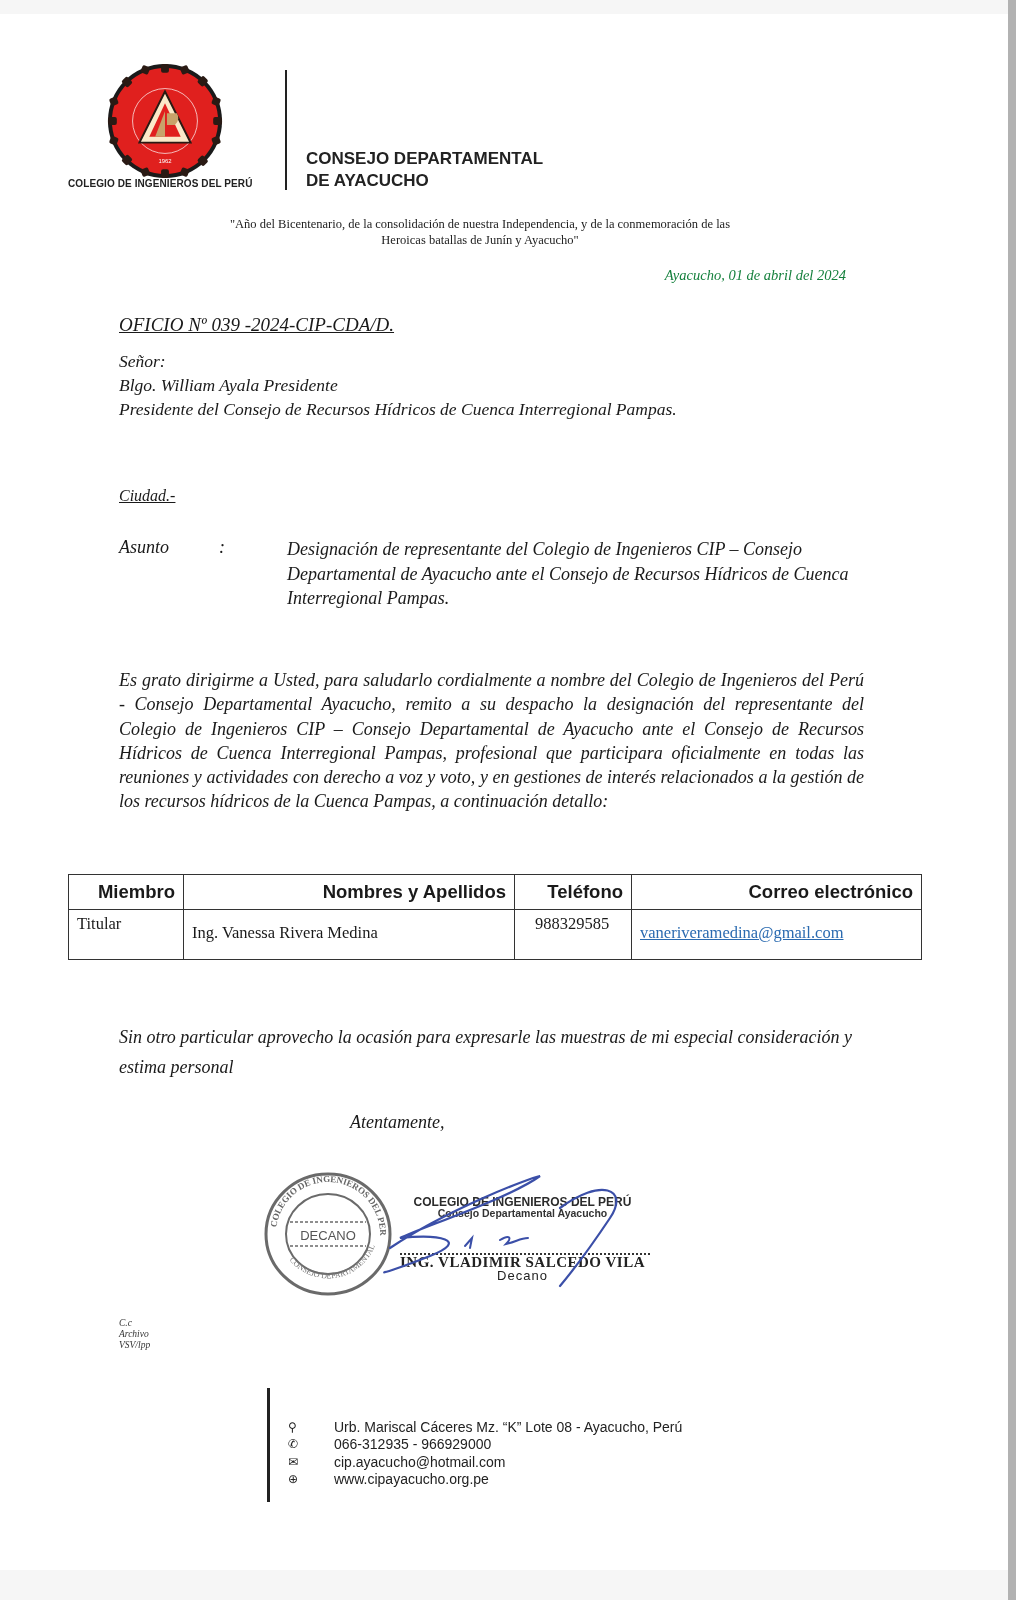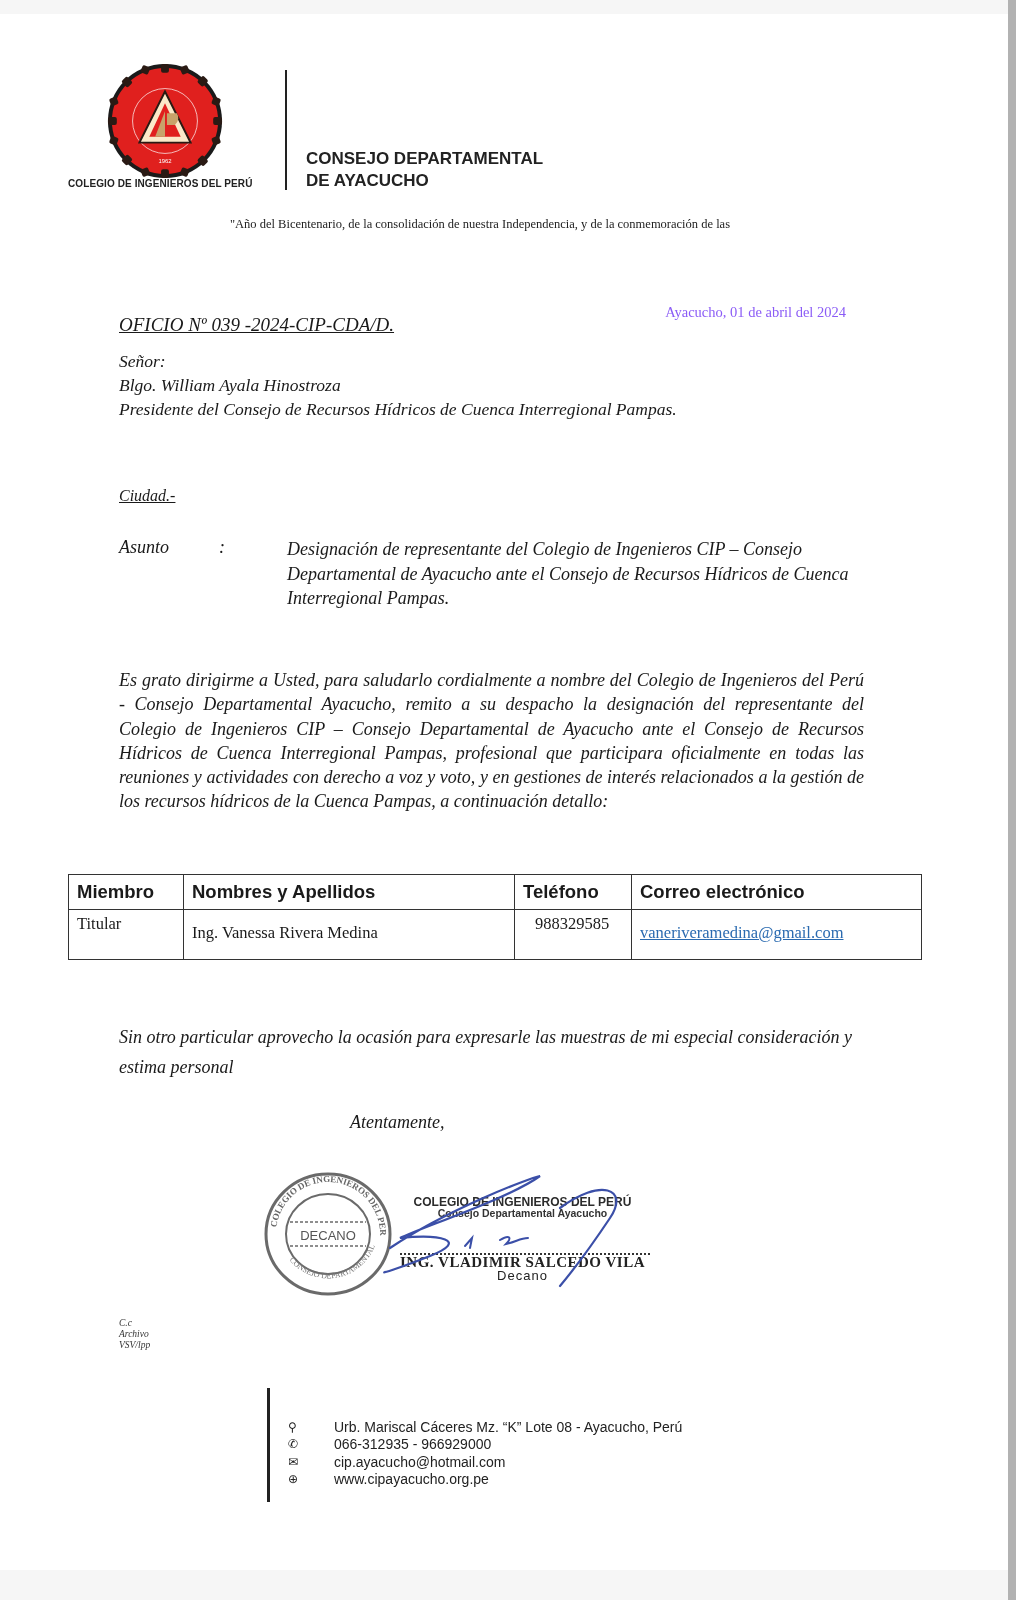--- a/index.html
+++ b/index.html
@@ -30,21 +30,21 @@
     left: 306px; top: 148px;
     font-family: "Liberation Sans", sans-serif; font-weight: bold; font-size: 17px;
     line-height: 22px; color: #222;
   }
 
   .motto {
     left: 150px; top: 216px; width: 660px; text-align: center;
     font-size: 12.5px; line-height: 16px; color: #222;
   }
   .date {
-    right: 170px; top: 267px; font-size: 14.5px; color: #8b5cf6; margin-top: 37px;
+    right: 170px; top: 267px; font-style: italic; font-size: 14.5px; color: #15803d;
   }
 
   .oficio {
     left: 119px; top: 314px; font-style: italic; font-size: 19px;
     text-decoration: underline; color: #1a1a1a;
   }
   .recipient {
     left: 119px; top: 349px; font-style: italic; font-size: 17.5px; line-height: 24px;
   }
   .ciudad {
@@ -64,21 +64,21 @@
   
   table.members {
     position: absolute; left: 68px; top: 874px; width: 854px;
     border-collapse: collapse;
   }
   table.members th, table.members td {
     border: 1px solid #333; padding: 0 8px; vertical-align: top;
   }
   table.members th {
     font-family: "Liberation Sans", sans-serif; font-weight: bold; font-size: 18.5px;
-    height: 34px; vertical-align: middle; text-align: left; margin-top: 44px;
+    height: 34px; vertical-align: middle; text-align: right; margin-top: 44px;
   }
   table.members td { font-size: 16.5px; }
   .row1 td { height: 33px; }
   .row1 td.name, .row1 td.email { vertical-align: bottom; padding-bottom: 16px; }
   .row1 td.phone { padding-top: 4px; padding-left: 20px; }
   .row1 td.member { padding-top: 4px; }
   .row2 td { height: 43px; }
   .email a { color: #2a6ab0; text-decoration: underline; }
 
   .closing {
@@ -153,29 +153,30 @@
 </svg>
 <div class="abs logo-caption">COLEGIO DE INGENIEROS DEL PERÚ</div>
 <div class="abs header-divider"></div>
 <div class="abs council-title">
   <div>CONSEJO DEPARTAMENTAL</div>
   <div>DE AYACUCHO</div>
 </div>
 
 <div class="abs motto">
   <div>"Año del Bicentenario, de la consolidación de nuestra Independencia, y de la conmemoración de las</div>
+  <div>Heroicas batallas de Junín y Ayacucho"</div>
 </div>
 
 <div class="abs date">Ayacucho, 01 de abril del 2024</div>
 
 <div class="abs oficio">OFICIO  Nº 039 -2024-CIP-CDA/D.</div>
 
 <div class="abs recipient">
   <div>Señor:</div>
-  <div>Blgo. William Ayala Hinostroza</div>
+  <div>Blgo. William Ayala Presidente</div>
   <div>Presidente del Consejo de Recursos Hídricos de Cuenca Interregional Pampas.</div>
 </div>
 
 <div class="abs ciudad">Ciudad.-</div>
 
 <div class="abs asunto-label">Asunto</div>
 <div class="abs asunto-colon">:</div>
 <div class="abs asunto-text">Designación de representante del Colegio de Ingenieros CIP – Consejo Departamental de Ayacucho ante el Consejo de Recursos Hídricos de Cuenca Interregional Pampas.</div>
 
 <div class="abs body-text">Es grato dirigirme a Usted, para saludarlo  cordialmente a nombre del Colegio de Ingenieros del Perú - Consejo Departamental Ayacucho, remito a su despacho la designación del representante del Colegio de Ingenieros CIP – Consejo Departamental de Ayacucho ante el Consejo de Recursos Hídricos de Cuenca Interregional Pampas, profesional que participara oficialmente en todas las reuniones y actividades con derecho a voz y voto, y en gestiones de interés relacionados a la gestión de los recursos hídricos de la Cuenca Pampas, a continuación detallo:</div>

